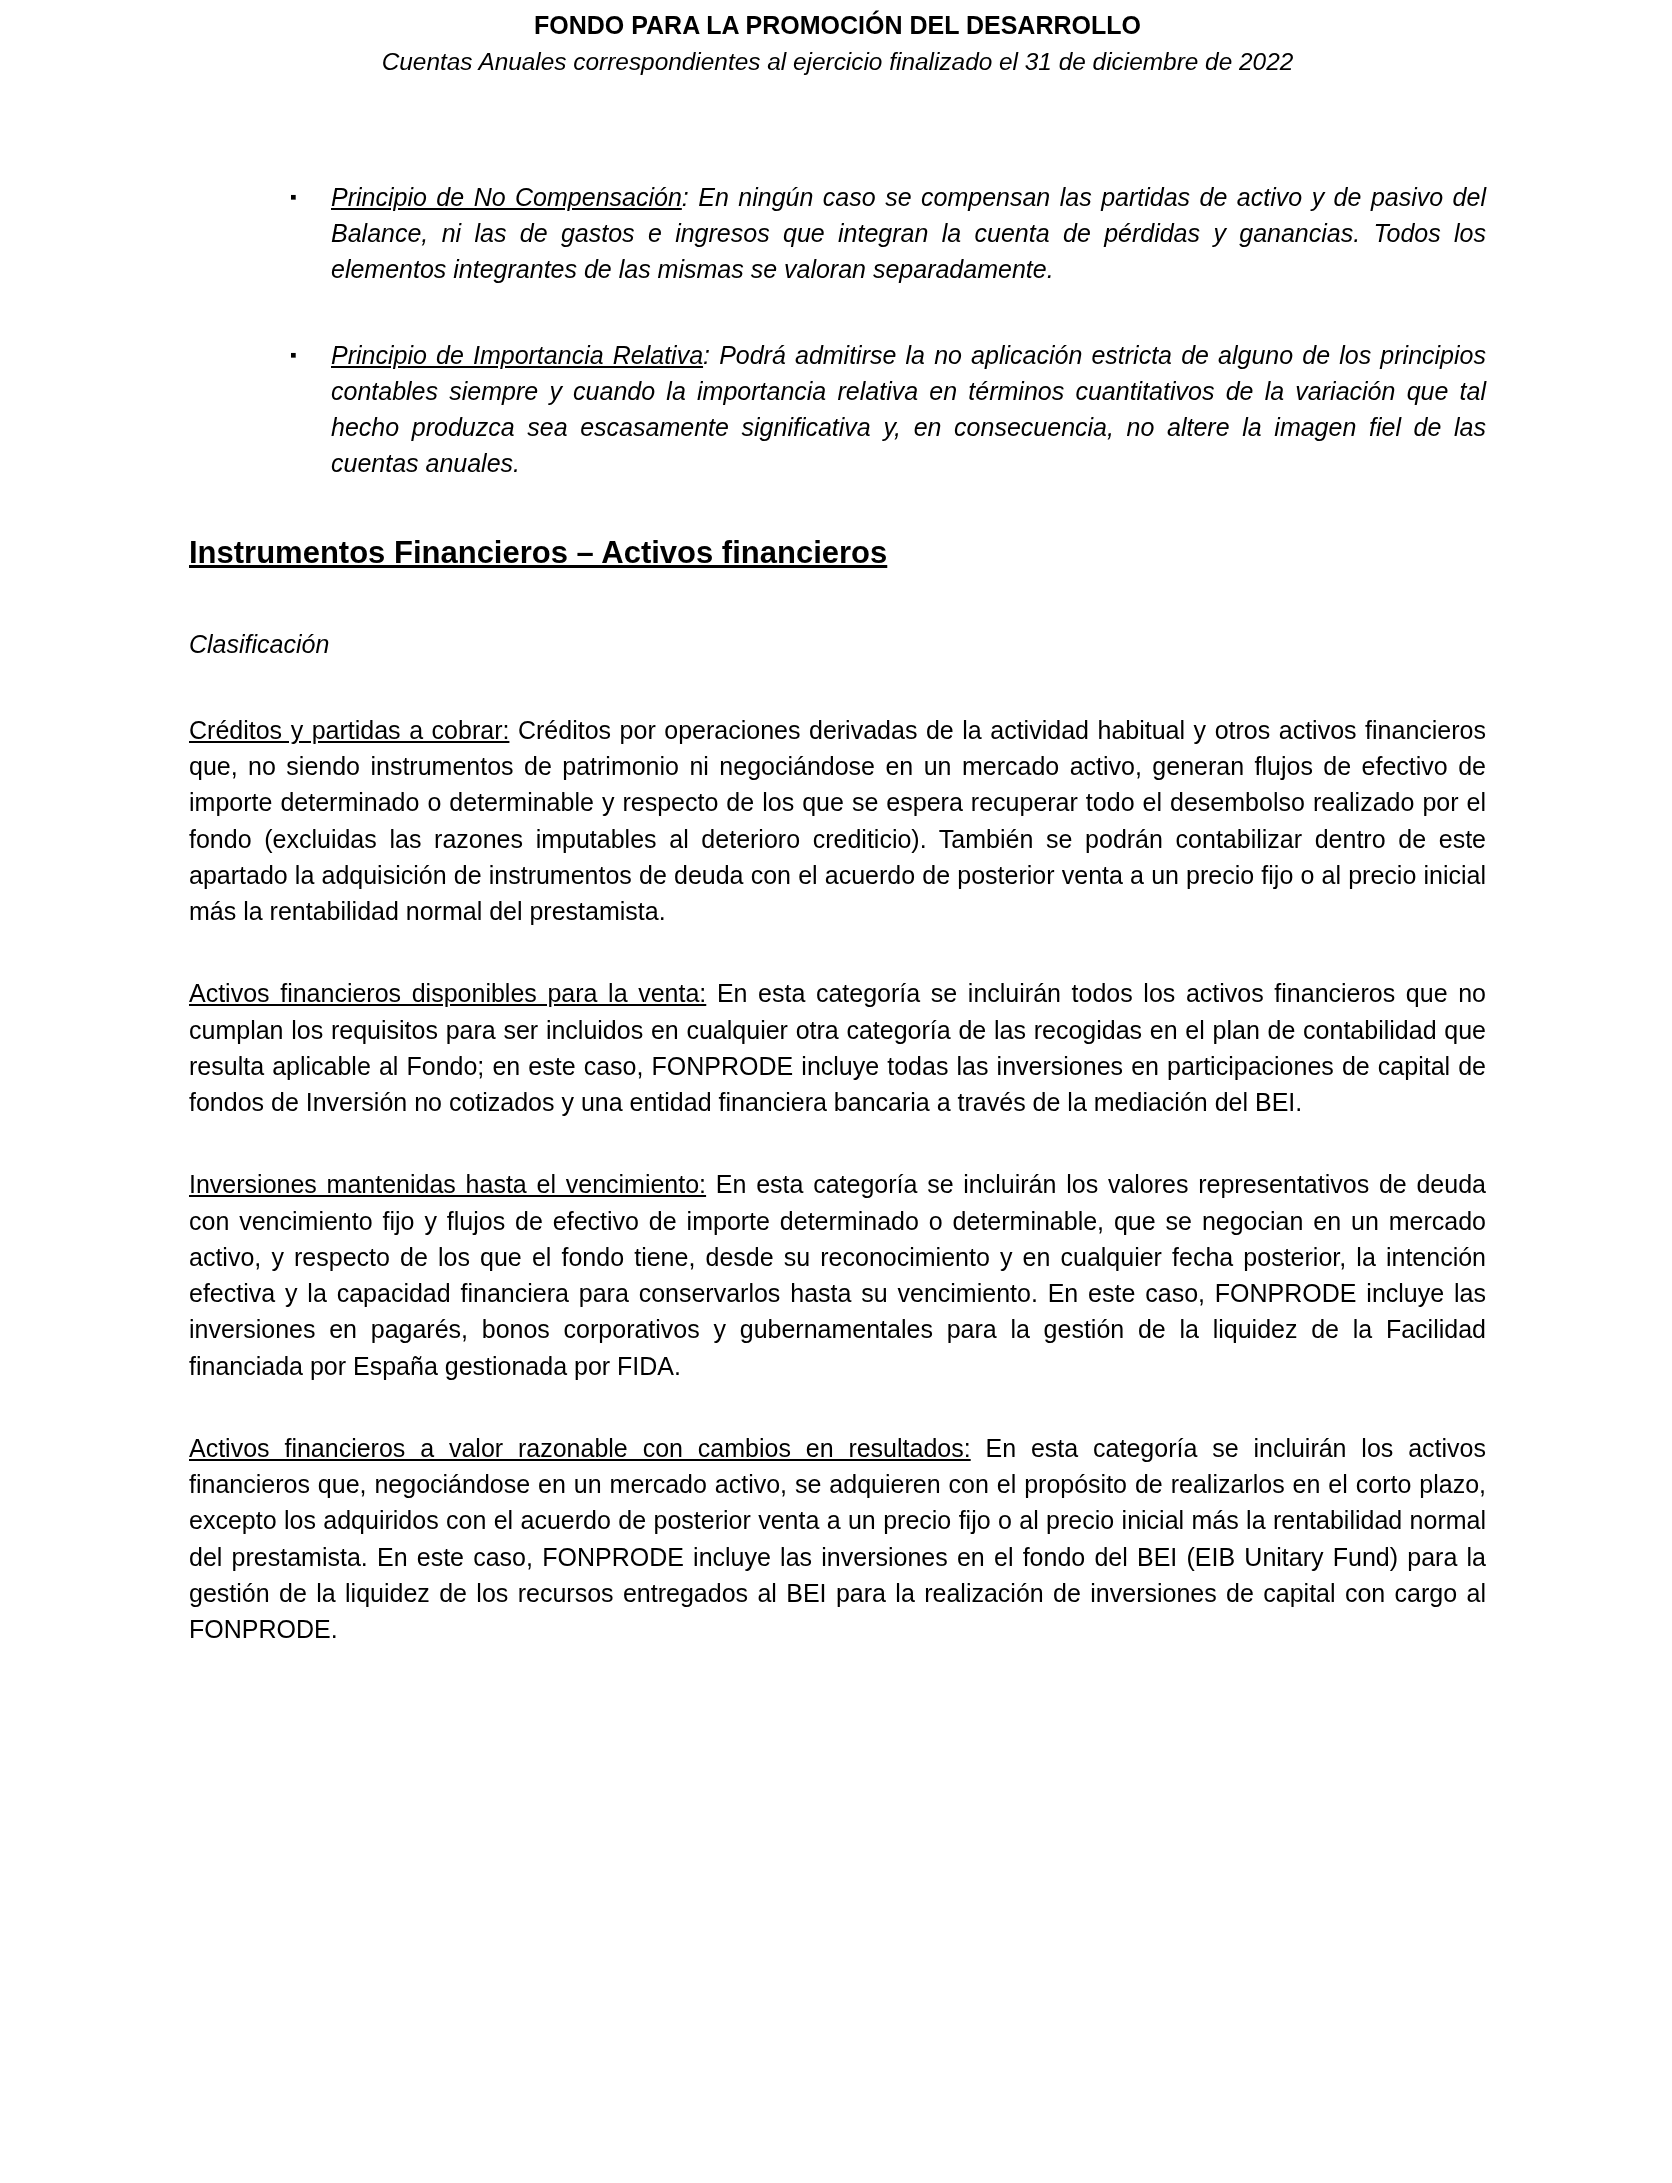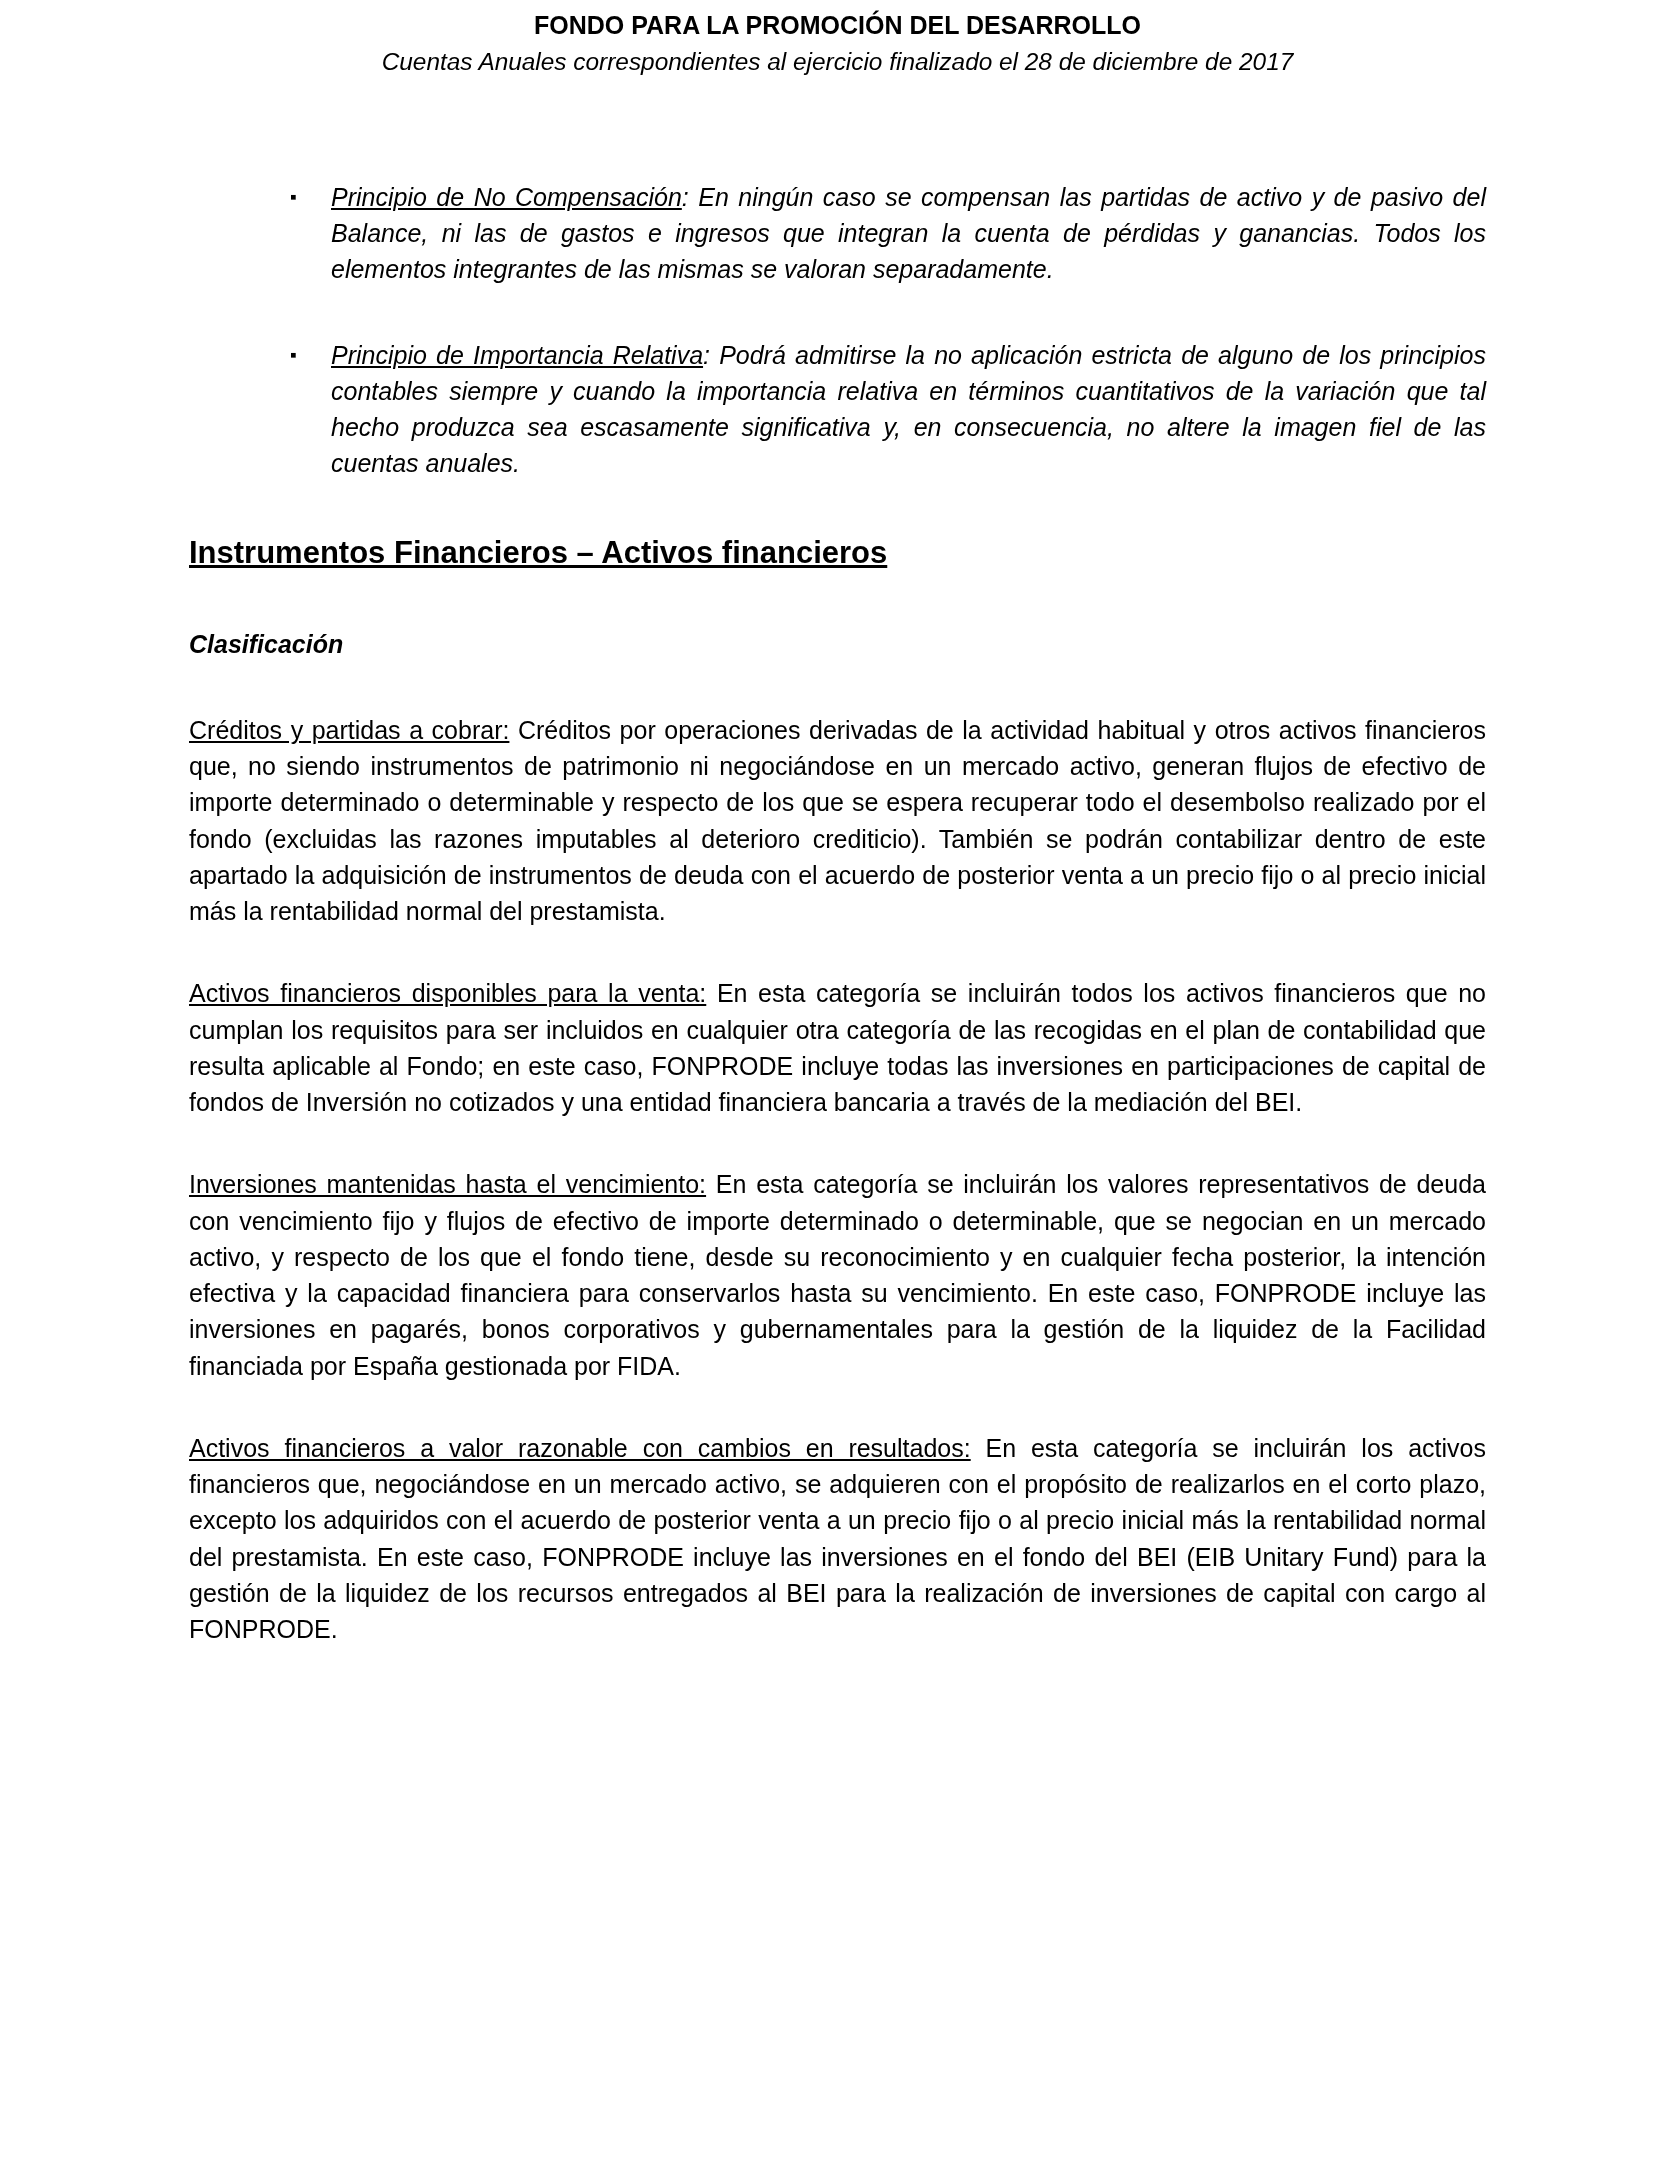--- a/index.html
+++ b/index.html
@@ -62,34 +62,34 @@
   }
   .section-heading {
     font-size: 31px;
     font-weight: bold;
     text-decoration: underline;
     margin: 0 0 50px 0;
     line-height: 1.45;
   }
   .subsection-heading {
     font-size: 25px;
-    font-weight: bold;
+    font-weight: normal;
     font-style: italic;
     margin: 0 0 50px 0;
     line-height: 1.45;
   }
 </style>
 </head>
 <body>
 
 <div class="page">
 
   <header class="doc-header">
     <div class="doc-title">FONDO PARA LA PROMOCIÓN DEL DESARROLLO</div>
-    <div class="doc-subtitle">Cuentas Anuales correspondientes al ejercicio finalizado el 28 de diciembre de 2017</div>
+    <div class="doc-subtitle">Cuentas Anuales correspondientes al ejercicio finalizado el 31 de diciembre de 2022</div>
   </header>
 
   <main>
 
     <div class="bullet-list">
 
       <div class="bullet-item">
         <span class="bullet-marker">▪</span>
         <p class="body-text"><span class="lead-underline">Principio de No Compensación</span><span>: En ningún caso se compensan las partidas de activo y de pasivo del Balance, ni las de gastos e ingresos que integran la cuenta de pérdidas y ganancias. Todos los elementos integrantes de las mismas se valoran separadamente.</span></p>
       </div>

